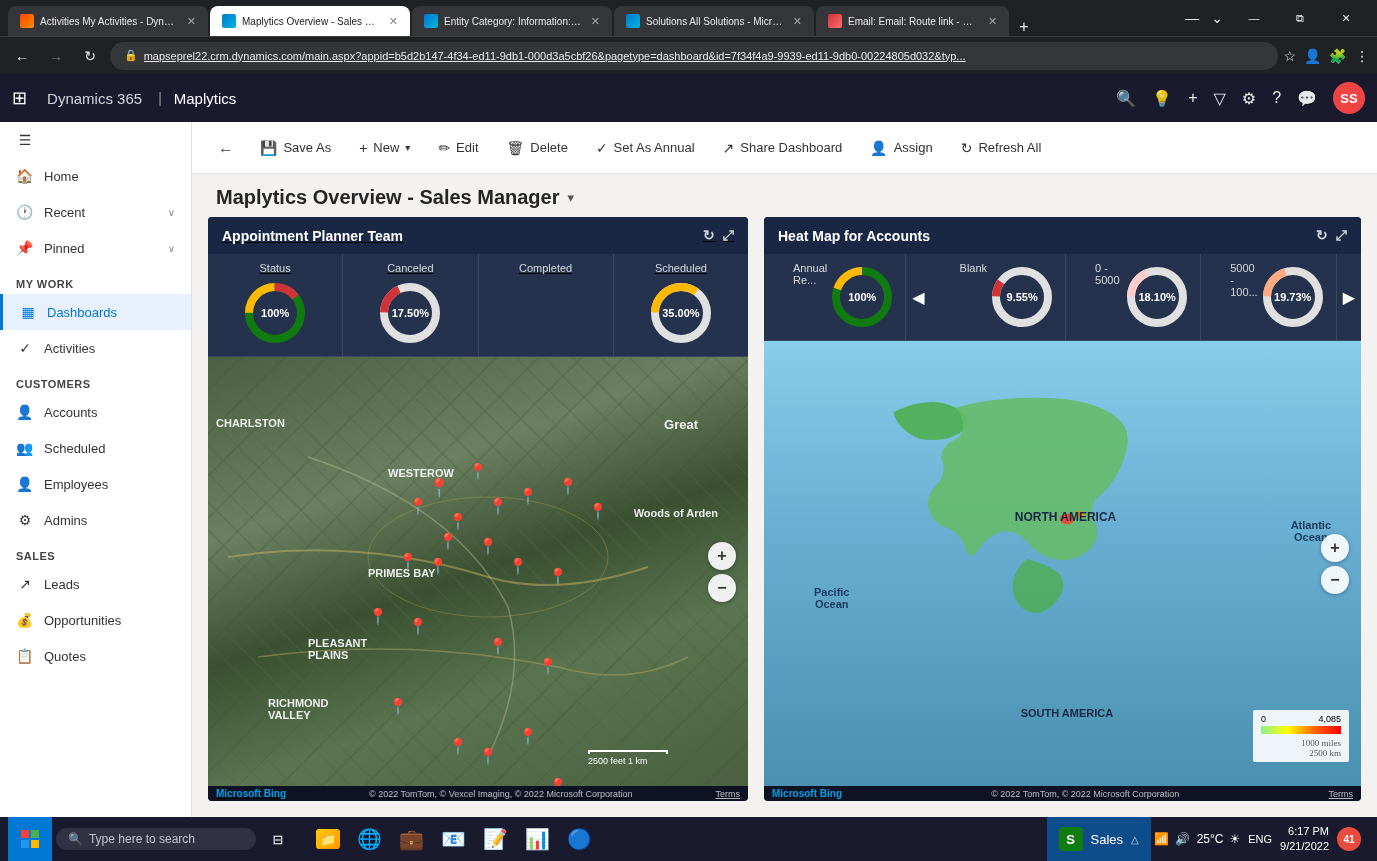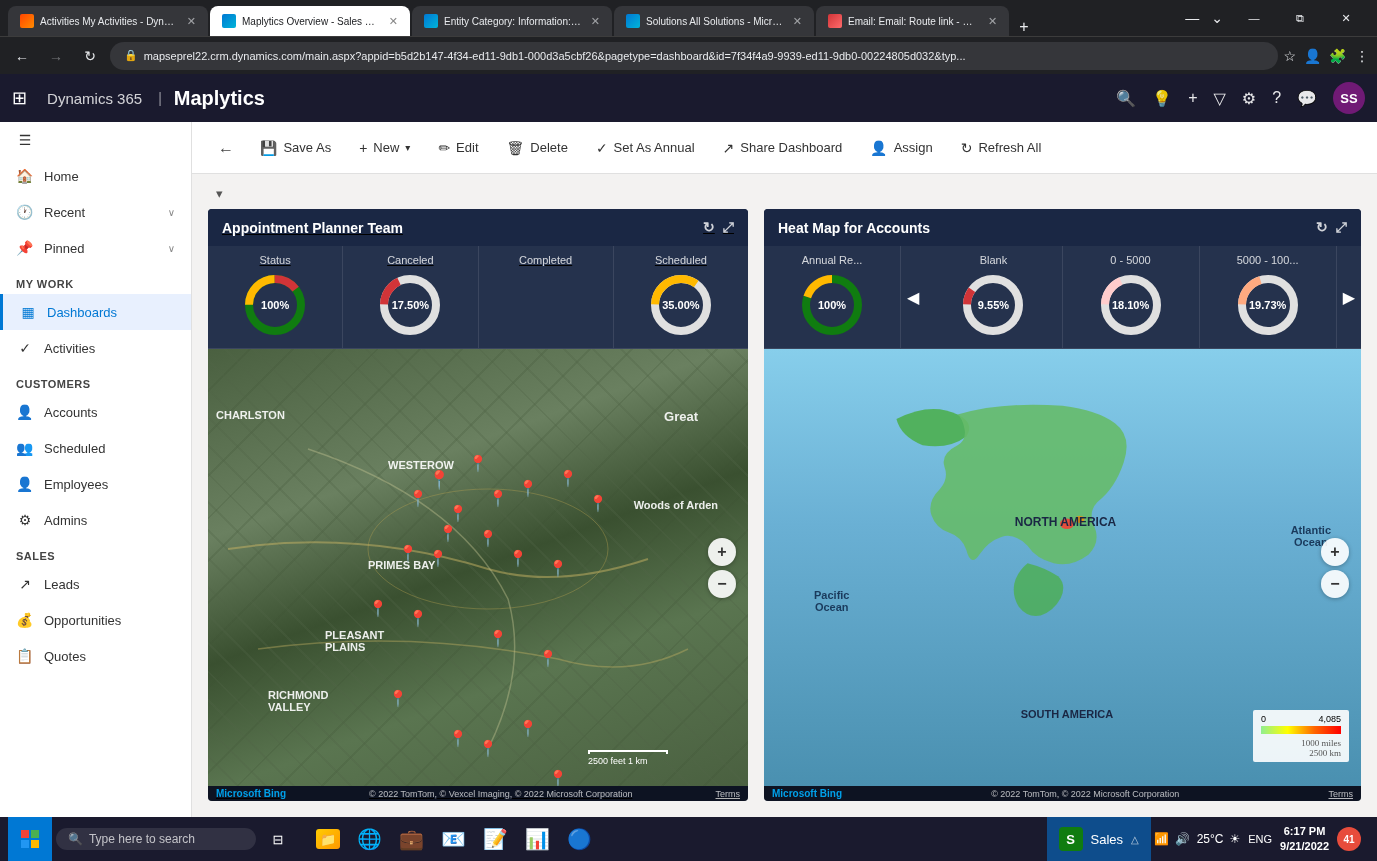--- a/index.html
+++ b/index.html
@@ -25,24 +25,24 @@
     .address-icons { display: flex; gap: 8px; color: #e8eaed; font-size: 14px; }
     .address-icons span { cursor: pointer; }
 
     
     .app-container { display: flex; flex-direction: column; flex: 1; overflow: hidden; }
 
     
     .top-nav { background: #1a1a2e; height: 48px; display: flex; align-items: center; padding: 0 12px; gap: 12px; }
     .top-nav .waffle { color: white; font-size: 18px; cursor: pointer; margin-right: 8px; }
     .top-nav .app-name { color: white; font-size: 15px; font-weight: 400; margin-right: 4px; opacity: 0.8; }
-    .top-nav .module-name { color: white; font-size: 20px; font-weight: 700; margin-right: auto; }
+    .top-nav .module-name { color: white; font-size: 15px; font-weight: 400; margin-right: auto; }
     .top-nav-icons { display: flex; align-items: center; gap: 16px; color: white; font-size: 16px; }
     .top-nav-icons span { cursor: pointer; opacity: 0.9; }
-    .avatar { width: 32px; height: 32px; border-radius: 50%; background: #701a75; display: flex; align-items: center; justify-content: center; color: white; font-size: 13px; font-weight: 600; cursor: pointer; }
+    .avatar { width: 32px; height: 32px; border-radius: 50%; background: #ef4444; display: flex; align-items: center; justify-content: center; color: white; font-size: 13px; font-weight: 600; cursor: pointer; }
 
     
     .content-area { display: flex; flex: 1; overflow: hidden; }
 
     
     .sidebar { width: 192px; background: #fff; border-right: 1px solid #e0e0e0; display: flex; flex-direction: column; overflow-y: auto; flex-shrink: 0; }
     .sidebar-item { display: flex; align-items: center; gap: 10px; padding: 10px 16px; color: #333; cursor: pointer; font-size: 13px; }
     .sidebar-item.active { background: #e8f0fe; color: #0078d4; border-left: 3px solid #0078d4; }
     .sidebar-item .icon { width: 18px; text-align: center; font-size: 14px; flex-shrink: 0; }
     .sidebar-section { padding: 12px 16px 4px; font-size: 11px; font-weight: 700; color: #444; text-transform: uppercase; letter-spacing: 0.5px; }
@@ -86,40 +86,40 @@
     .map-placeholder { width: 100%; height: 100%; background: linear-gradient(135deg, #4a6741 0%, #5a7a50 20%, #3d5c3a 40%, #6b8c60 60%, #4a6741 80%, #3d5c3a 100%); position: relative; }
     .map-overlay-text { position: absolute; color: rgba(255,255,255,0.9); font-size: 11px; font-weight: 600; }
     .map-zoom { position: absolute; right: 12px; top: 50%; transform: translateY(-50%); display: flex; flex-direction: column; gap: 4px; }
     .map-zoom-btn { width: 28px; height: 28px; background: rgba(255,255,255,0.9); border: none; border-radius: 50%; display: flex; align-items: center; justify-content: center; cursor: pointer; font-size: 16px; font-weight: 700; color: #333; box-shadow: 0 1px 4px rgba(0,0,0,0.3); }
     .map-pin { position: absolute; font-size: 16px; }
     .map-footer { background: rgba(0,0,0,0.5); color: rgba(255,255,255,0.7); font-size: 9px; padding: 2px 8px; display: flex; align-items: center; justify-content: space-between; }
 
     
     .heat-donut-row { display: flex; background: rgba(255,255,255,0.05); border-bottom: 1px solid rgba(255,255,255,0.1); align-items: stretch; }
     .heat-nav { display: flex; align-items: center; color: white; padding: 0 6px; cursor: pointer; font-size: 16px; }
-    .heat-donut-cell { flex: 1; padding: 8px; display: flex; flex-direction: column; align-items: center; border-right: 1px solid rgba(255,255,255,0.1); }
+    .heat-donut-cell { flex: 1; padding: 8px; display: flex; align-items: flex-start; border-right: 1px solid rgba(255,255,255,0.1); margin-left: 21px; }
     .heat-donut-cell:last-child { border-right: none; }
 
     
     .heatmap-area { flex: 1; position: relative; overflow: hidden; }
     .heatmap-bg { width: 100%; height: 100%; background: linear-gradient(180deg, #6ab0d4 0%, #5a9ec4 30%, #4a8ab0 50%, #6ab0d4 100%); position: relative; }
     .continent-label { position: absolute; color: #1a2744; font-size: 11px; font-weight: 700; text-align: center; }
     .heatmap-legend { position: absolute; bottom: 24px; right: 12px; background: rgba(255,255,255,0.9); padding: 4px 8px; border-radius: 2px; font-size: 9px; }
     .legend-bar { display: flex; align-items: center; gap: 4px; margin-top: 2px; }
     .legend-gradient { width: 80px; height: 8px; background: linear-gradient(to right, #90ee90, #ffff00, #ff6600, #ff0000); }
     .heatmap-footer { background: rgba(0,0,0,0.5); color: rgba(255,255,255,0.7); font-size: 9px; padding: 2px 8px; display: flex; align-items: center; justify-content: space-between; }
 
     
     .taskbar { height: 44px; background: #1a1a2e; display: flex; align-items: center; padding: 0 8px; gap: 4px; margin-top: auto; flex-shrink: 0; }
     .taskbar-start { width: 44px; height: 44px; display: flex; align-items: center; justify-content: center; background: #0078d4; cursor: pointer; }
     .taskbar-search { display: flex; align-items: center; background: rgba(255,255,255,0.1); border-radius: 16px; padding: 4px 12px; gap: 6px; color: rgba(255,255,255,0.7); font-size: 12px; width: 200px; cursor: pointer; }
     .taskbar-apps { display: flex; gap: 2px; align-items: center; flex: 1; padding: 0 8px; }
     .taskbar-app { width: 40px; height: 40px; display: flex; align-items: center; justify-content: center; cursor: pointer; border-radius: 4px; }
     .taskbar-right { display: flex; align-items: center; gap: 8px; color: white; font-size: 11px; margin-left: auto; padding-right: 8px; }
-    .taskbar-time { text-align: center; line-height: 1.4; font-weight: bold; }
+    .taskbar-time { text-align: right; line-height: 1.4; }
     .taskbar-sales { display: flex; align-items: center; gap: 8px; background: #0e4d8c; padding: 0 12px; height: 44px; color: white; font-size: 13px; }
 
     
     .fav-orange { background: linear-gradient(135deg, #ff4500, #ff8c00); }
     .fav-blue { background: linear-gradient(135deg, #0078d4, #00b4d8); }
     .fav-red { background: linear-gradient(135deg, #d13438, #ff6b6b); }
   </style>
 </head>
 <body>
 
@@ -162,21 +162,21 @@
     <div class="win-btn close">✕</div>
   </div>
 </div>
 
 <div class="address-bar-row">
   <div class="nav-btn">←</div>
   <div class="nav-btn" style="opacity:0.4;">→</div>
   <div class="nav-btn">↻</div>
   <div class="address-field">
     <span style="color:#8ab4f8;font-size:11px;">🔒</span>
-    <span style="overflow:hidden;text-overflow:ellipsis;white-space:nowrap;color:#e8eaed;font-size:11px;">mapseprel22.crm.dynamics.com/main.aspx?appid=b5d2b147-4f34-ed11-9db1-000d3a5cbf26&amp;pagetype=dashboard&amp;id=7f34f4a9-9939-ed11-9db0-00224805d032&amp;typ...</span>
+    <span style="overflow:hidden;text-overflow:ellipsis;white-space:nowrap;color:#e8eaed;font-size:11px;text-decoration:underline;">mapseprel22.crm.dynamics.com/main.aspx?appid=b5d2b147-4f34-ed11-9db1-000d3a5cbf26&amp;pagetype=dashboard&amp;id=7f34f4a9-9939-ed11-9db0-00224805d032&amp;typ...</span>
   </div>
   <div class="address-icons">
     <span>☆</span>
     <span>👤</span>
     <span>🧩</span>
     <span>⋮</span>
   </div>
 </div>
 
 <div class="app-container">
@@ -295,20 +295,21 @@
           <span class="icon">👤</span>
           <span>Assign</span>
         </button>
         <button class="toolbar-btn">
           <span class="icon">↻</span>
           <span>Refresh All</span>
         </button>
       </div>
 
       <div class="page-header">
+        <span class="page-title">Maplytics Overview - Sales Manager</span>
         <span class="page-title-chevron">▾</span>
       </div>
 
       <div class="dashboard-area">
 
         <div class="widget" style="max-width: 540px; text-decoration: underline;">
           <div class="widget-header">
             <span>Appointment Planner Team</span>
             <div class="widget-header-icons">
               <span class="widget-header-icon">↻</span>
@@ -365,21 +366,21 @@
               <svg style="position:absolute;inset:0;width:100%;height:100%;">
                 <path d="M 20 200 Q 150 180 280 220 Q 350 240 440 210" stroke="rgba(200,180,100,0.5)" stroke-width="2" fill="none"></path>
                 <path d="M 50 300 Q 200 280 350 310 Q 420 330 480 300" stroke="rgba(200,180,100,0.4)" stroke-width="1.5" fill="none"></path>
                 <path d="M 100 100 Q 250 150 300 250 Q 320 320 280 400" stroke="rgba(200,200,150,0.4)" stroke-width="1.5" fill="none"></path>
                 <ellipse cx="280" cy="200" rx="120" ry="60" stroke="rgba(180,160,80,0.4)" stroke-width="1" fill="none"></ellipse>
               </svg>
 
               <div class="map-overlay-text" style="left:8px;top:60px;">CHARLSTON</div>
               <div class="map-overlay-text" style="left:180px;top:110px;">WESTEROW</div>
               <div class="map-overlay-text" style="left:160px;top:210px;">PRIMES BAY</div>
-              <div class="map-overlay-text" style="left:100px;top:280px;margin-left:17px;">PLEASANT<br>PLAINS</div>
+              <div class="map-overlay-text" style="left:100px;top:280px;">PLEASANT<br>PLAINS</div>
               <div class="map-overlay-text" style="left:60px;top:340px;">RICHMOND<br>VALLEY</div>
               <div class="map-overlay-text" style="right:50px;top:60px;font-size:13px;">Great</div>
               <div class="map-overlay-text" style="right:30px;top:150px;">Woods of Arden</div>
 
               <div class="map-pin" style="left:220px;top:120px;color:#4caf50;font-size:18px;">📍</div>
               <div class="map-pin" style="left:260px;top:105px;color:#4caf50;">📍</div>
               <div class="map-pin" style="left:200px;top:140px;color:#ffeb3b;">📍</div>
               <div class="map-pin" style="left:240px;top:155px;color:#ffeb3b;">📍</div>
               <div class="map-pin" style="left:280px;top:140px;color:#4caf50;">📍</div>
               <div class="map-pin" style="left:310px;top:130px;color:#4caf50;">📍</div>

